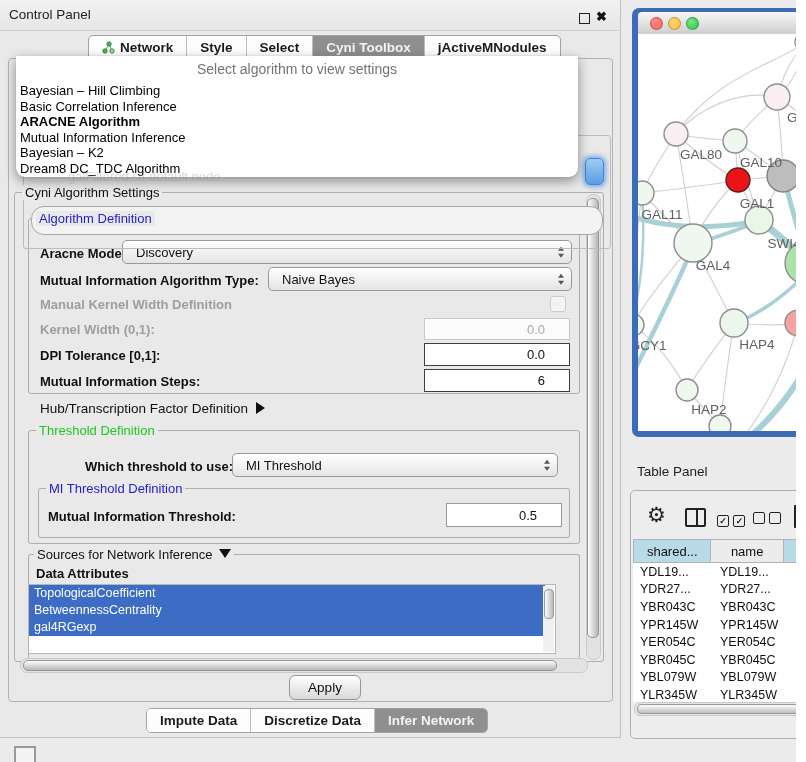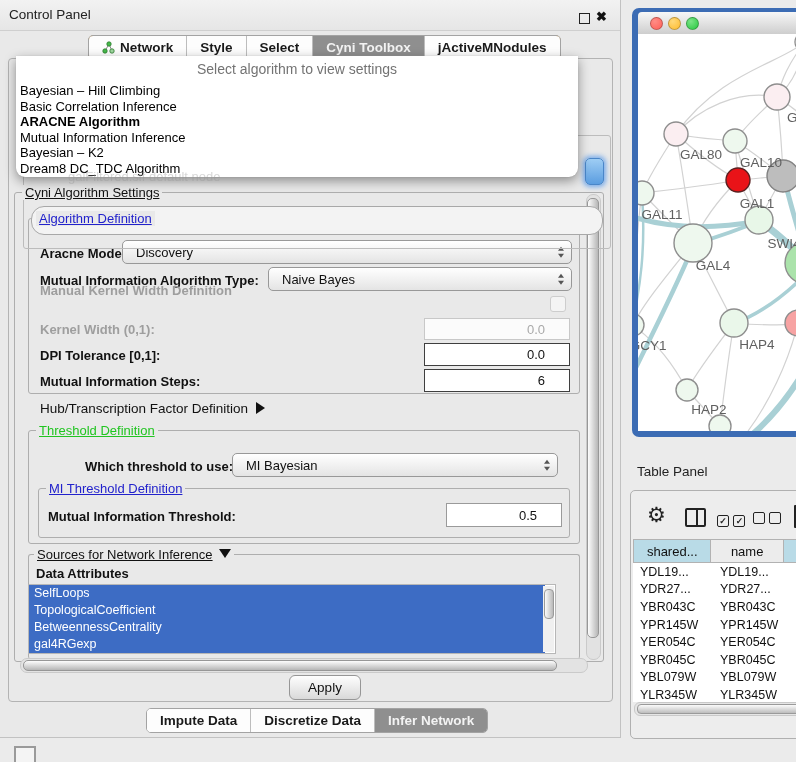--- a/index.html
+++ b/index.html
@@ -27,21 +27,21 @@
   .frag-field{position:absolute;left:22px;top:147px;width:570px;height:27px;border:1px solid #a8a8a8;border-radius:13px;background:#f3f3f3;z-index:1;}
   
   #algo-popup{position:absolute;left:16px;top:56px;width:562px;height:121px;background:#fff;border-radius:0 0 9px 9px;box-shadow:0 4px 12px rgba(0,0,0,.4),0 0 1px #bbb;z-index:5;}
   #algo-placeholder{position:absolute;left:0;top:5px;width:100%;text-align:center;font-size:14px;color:#737373;}
   #algo-list{position:absolute;left:4px;top:27px;right:4px;}
   .dd-item{height:15.5px;line-height:15.5px;font-size:13px;color:#000;white-space:nowrap;}
   .dd-item.bold{font-weight:bold;}
   #algo-bgtext{position:absolute;left:52px;top:106px;font-size:13px;color:rgba(150,150,150,.38);margin-top:7px;}
   
   .gbox{position:absolute;border:1px solid #aeaeae;border-radius:3px;}
-  .glabel{position:absolute;font-size:13px;background:#e9e9e9;padding:0 3px;z-index:2;white-space:nowrap;text-decoration:underline;}
+  .glabel{position:absolute;font-size:13px;background:#e9e9e9;padding:0 3px;z-index:2;white-space:nowrap;}
   .glabel.blue{color:#2222cc;}
   .glabel.green{color:#21c521;}
   .lbl{position:absolute;font-size:13px;font-weight:bold;color:#111;white-space:nowrap;}
   .lbl.dis{color:#9e9e9e;}
   
   .combo{position:absolute;background:linear-gradient(#ffffff,#e4e4e4);border:1px solid #989898;border-radius:5px;font-size:13px;display:flex;align-items:center;padding-left:13px;box-sizing:border-box;}
   .combo .arrows{position:absolute;right:7px;top:50%;transform:translateY(-50%);display:flex;flex-direction:column;align-items:center;}
   .arr-up{width:0;height:0;border-left:3.5px solid transparent;border-right:3.5px solid transparent;border-bottom:4.5px solid #555;margin-bottom:2.5px;}
   .arr-dn{width:0;height:0;border-left:3.5px solid transparent;border-right:3.5px solid transparent;border-top:4.5px solid #555;}
   
@@ -170,62 +170,61 @@
 
     <div class="lbl" style="left:40px;top:273px;">Mutual Information Algorithm Type:</div>
     <div class="combo" style="left:268px;top:267px;width:304px;height:24px;">
       <span>Naive Bayes</span>
       <span class="arrows">
           <span class="arr-up"></span>
           <span class="arr-dn"></span>
         </span>
     </div>
 
-    <div class="lbl dis" style="left:40px;top:283px;">Manual Kernel Width Definition</div>
+    <div class="lbl dis" style="left:40px;top:297px;">Manual Kernel Width Definition</div>
     <div class="checkbox" style="left:550px;top:296px;"></div>
 
     <div class="lbl dis" style="left:40px;top:322px;">Kernel Width (0,1):</div>
     <div class="field dis" style="left:424px;top:318px;width:146px;height:22px;">0.0</div>
 
     <div class="lbl" style="left:40px;top:348px;">DPI Tolerance [0,1]:</div>
     <div class="field" style="left:424px;top:343px;width:146px;height:23px;">0.0</div>
 
     <div class="lbl" style="left:40px;top:374px;">Mutual Information Steps:</div>
     <div class="field" style="left:424px;top:369px;width:146px;height:23px;">6</div>
 
     <div class="lbl" style="left:40px;top:401px;font-weight:normal;font-size:13.5px;">
       <span>Hub/Transcription Factor Definition</span><span class="tri-right"></span>
     </div>
 
     <div class="gbox" style="left:28px;top:430px;width:550px;height:112px;"></div>
     <div class="glabel green" style="left:36px;top:423px;">Threshold Definition</div>
 
     <div class="lbl" style="left:85px;top:459px;">Which threshold to use:</div>
     <div class="combo" style="left:232px;top:453px;width:326px;height:24px;">
-      <span>MI Bayesian</span>
+      <span>MI Threshold</span>
       <span class="arrows">
           <span class="arr-up"></span>
           <span class="arr-dn"></span>
         </span>
     </div>
 
     <div class="gbox" style="left:38px;top:488px;width:530px;height:48px;"></div>
     <div class="glabel blue" style="left:46px;top:481px;">MI Threshold Definition</div>
     <div class="lbl" style="left:48px;top:509px;">Mutual Information Threshold:</div>
     <div class="field" style="left:446px;top:503px;width:116px;height:24px;border-width:1px;border-color:#9a9a9a;">0.5</div>
 
     <div class="gbox" style="left:28px;top:554px;width:550px;height:104px;border-bottom:none;"></div>
     <div class="glabel" style="left:34px;top:547px;">
       <span>Sources for Network Inference</span><span class="tri-down"></span>
     </div>
     <div class="lbl" style="left:36px;top:566px;">Data Attributes</div>
 
     <div id="attr-list">
       <div id="attr-items">
-          <div class="attr-item">SelfLoops</div>
           <div class="attr-item">TopologicalCoefficient</div>
           <div class="attr-item">BetweennessCentrality</div>
           <div class="attr-item">gal4RGexp</div>
         </div>
       <div id="attr-scroll">
         <div id="attr-thumb"></div>
       </div>
     </div>
 
     <div class="htrack" style="left:20px;top:658px;width:566px;height:13px;"></div>

